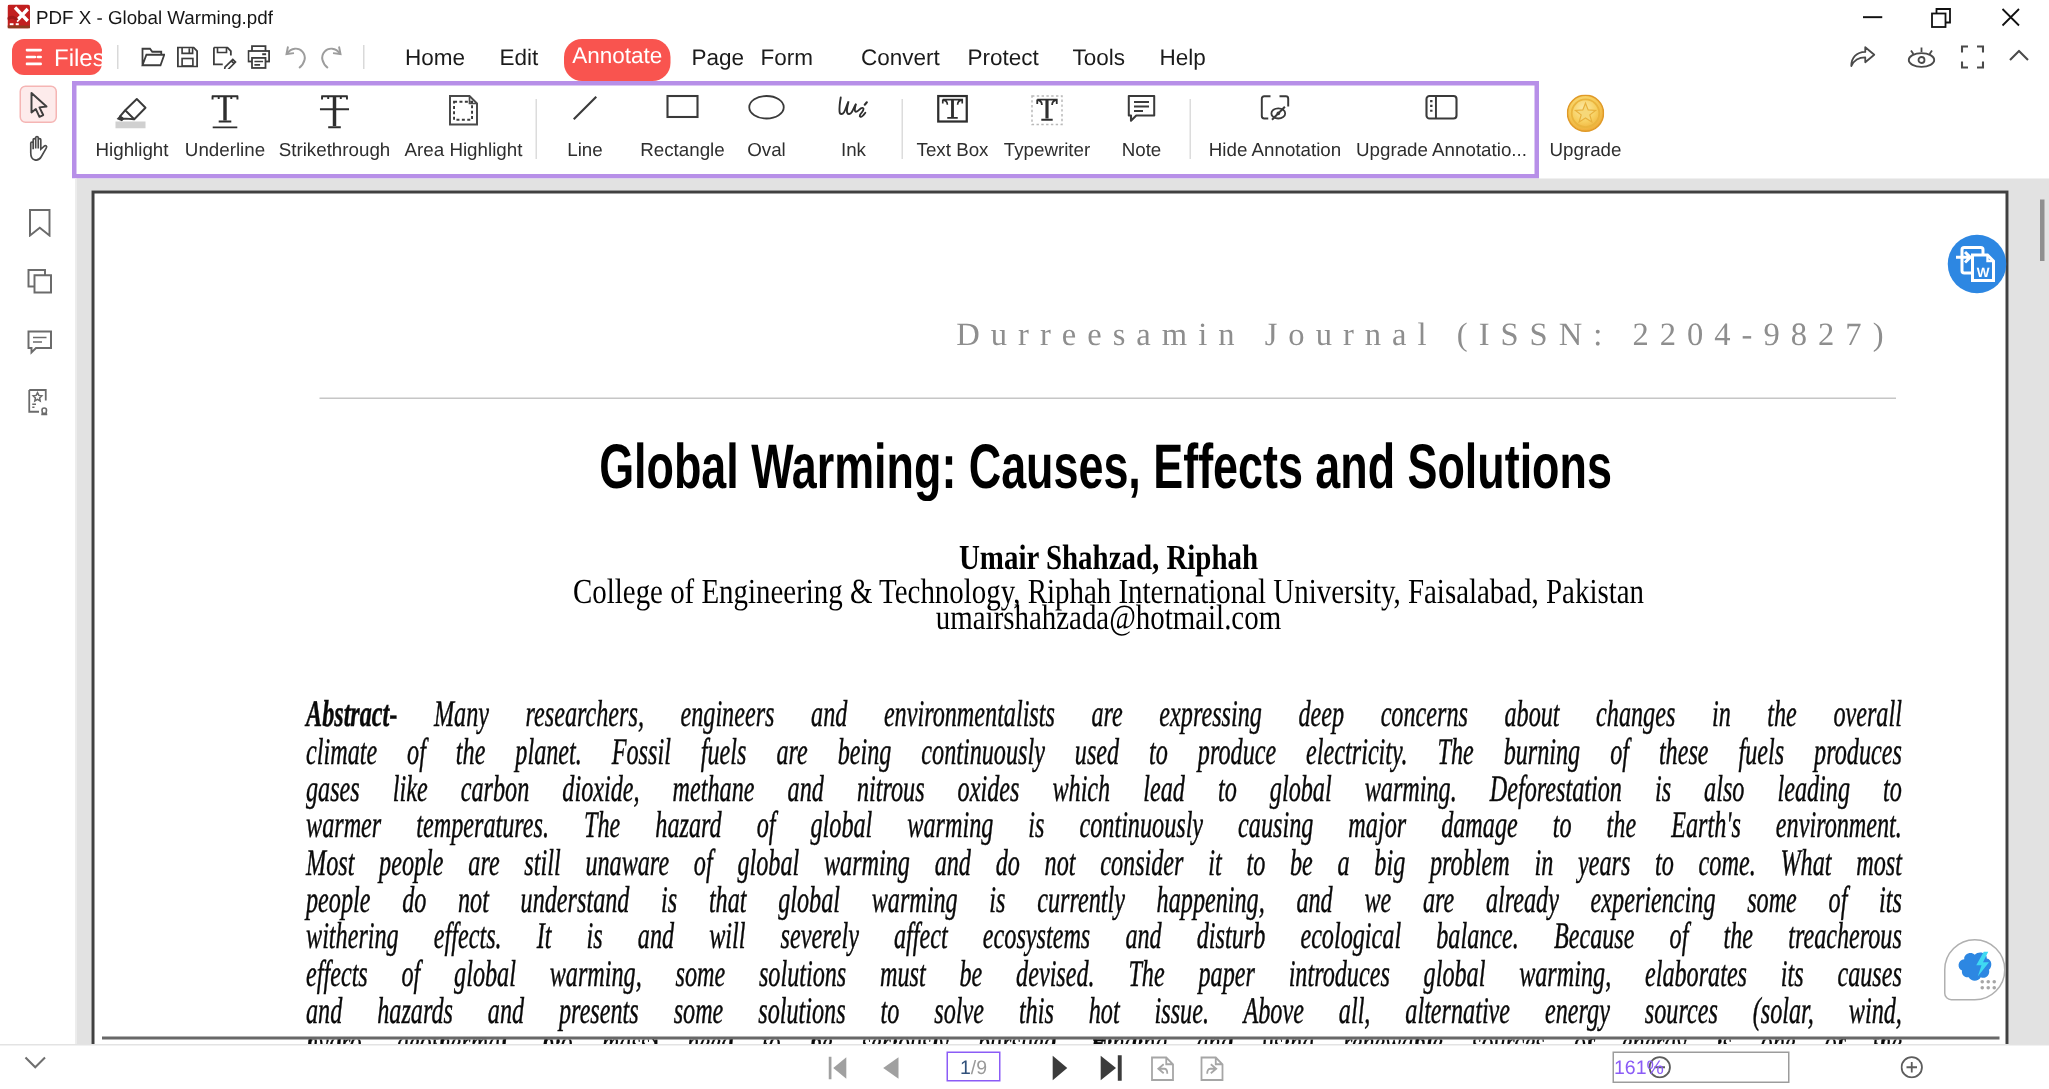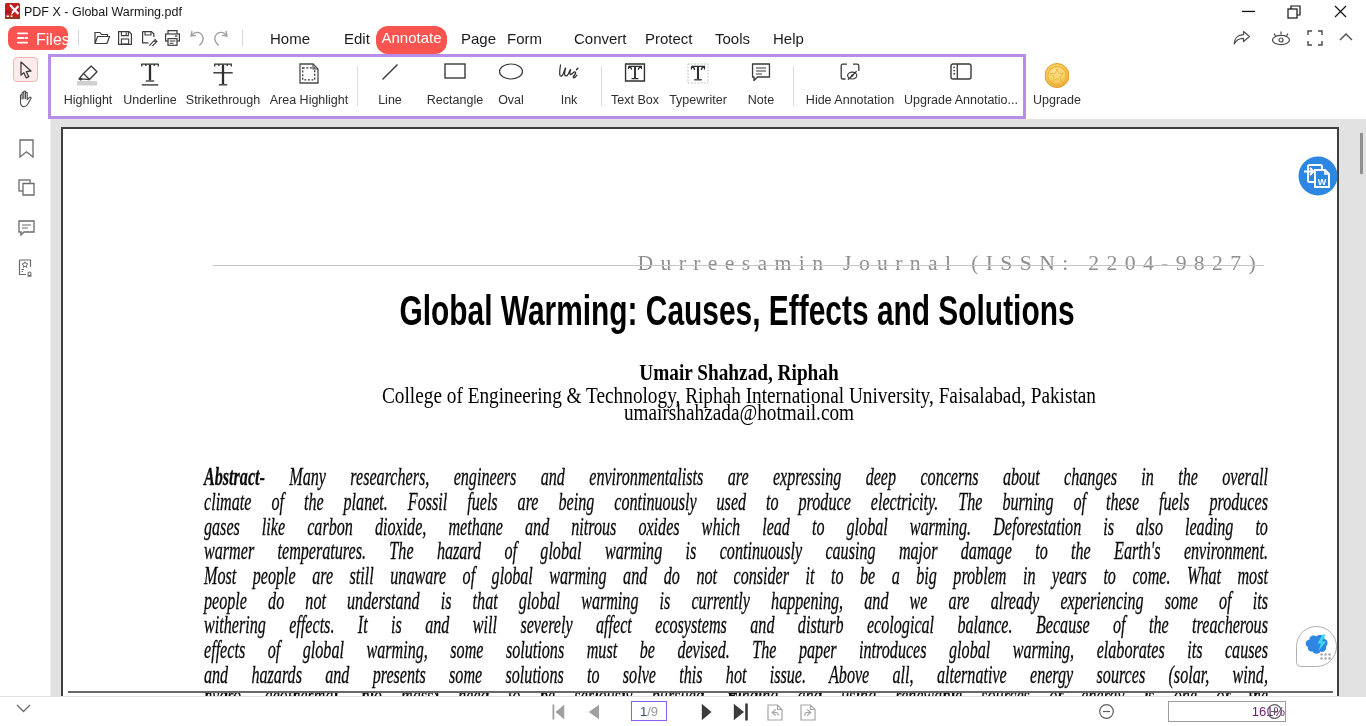--- a/index.html
+++ b/index.html
@@ -33,21 +33,21 @@
 
 #pageclip{position:absolute;left:0;top:0;width:1272px;height:567px;overflow:hidden;}
 .jhead{position:absolute;right:72px;text-align:right;color:#8e8e8e;font-family:"Liberation Serif",serif;font-size:21.7px;line-height:24px;letter-spacing:7.35px;white-space:nowrap;}
 #doctitle{position:absolute;left:141px;width:1066px;text-align:center;font-weight:bold;font-size:42px;line-height:42px;color:#000;white-space:nowrap;transform:scaleX(0.712);}
 .centerline{position:absolute;left:141px;width:1070px;text-align:center;font-family:"Liberation Serif",serif;color:#000;line-height:24px;white-space:nowrap;transform:scaleX(0.82);}
 .jline{position:absolute;left:141px;width:1650px;-webkit-text-stroke:0.3px #0a0a0a;font-family:"Liberation Serif",serif;font-style:italic;font-size:25px;line-height:25px;color:#0a0a0a;height:25px;transform:scaleX(0.6448);transform-origin:0 50%;}
 .jline .in{display:block;text-align:justify;text-align-last:justify;white-space:normal;}
 
 #statusbar{left:0;top:696px;width:1366px;height:30px;background:#fff;border-top:1px solid #e3e3e3;box-sizing:border-box;}
 #pagebox{left:631px;top:701px;width:36px;height:20px;border:1px solid #8b5cf6;box-sizing:border-box;text-align:center;font-size:13px;line-height:19px;color:#3a3a3a;}
-#zoombox{left:1168px;top:701px;width:118px;height:21px;border:1px solid #9c9c9c;box-sizing:border-box;text-align:right;font-size:13px;line-height:19px;color:#701a75;}
+#zoombox{left:1075px;top:701px;width:118px;height:21px;border:1px solid #9c9c9c;box-sizing:border-box;text-align:left;font-size:13px;line-height:19px;color:#8b5cf6;}
 </style></head>
 <body>
 
 <div id="titlebar" class="abs"></div>
 <svg id="appicon" class="abs" viewBox="0 0 15 16">
   <rect x="0" y="0" width="15" height="16" rx="1.5" fill="#c21f1f"></rect>
   <path d="M5 2 L13.5 11 M13.5 3 L6 11" stroke="#fff" stroke-width="2.2" fill="none"></path>
   <path d="M0 10 C2 7.5 5 8.5 6.5 10.5" stroke="#a21818" stroke-width="2" fill="none"></path>
   <rect x="1.5" y="12.5" width="2.5" height="1.4" fill="#fff"></rect>
     <rect x="5.5" y="12.5" width="2" height="1.4" fill="#fff"></rect>
@@ -102,21 +102,21 @@
     <path d="M2 1 L1 6 L6 5.4" fill="none" stroke="#9d9d9d" stroke-width="1.3"></path>
     <path d="M1.6 5.6 C4 1.8 9 1.4 11.6 4.4 C14.4 7.6 13.4 12 9.4 15.4" fill="none" stroke="#9d9d9d" stroke-width="1.3"></path>
   </svg>
 
 <svg class="abs" style="left:213px;top:30px" width="15" height="16" viewBox="0 0 15 16">
     <path d="M13 1 L14 6 L9 5.4" fill="none" stroke="#9d9d9d" stroke-width="1.3"></path>
     <path d="M13.4 5.6 C11 1.8 6 1.4 3.4 4.4 C0.6 7.6 1.6 12 5.6 15.4" fill="none" stroke="#9d9d9d" stroke-width="1.3"></path>
   </svg>
 <div class="vsep abs" style="left:242px;top:30px;height:16px;"></div>
 <div class="menuitem abs" style="left:270px;">Home</div>
-<div class="menuitem abs" style="left:344px;">Edit</div>
+<div class="menuitem abs" style="left:333px;">Edit</div>
 <div id="annpill" class="abs">Annotate</div>
 <div class="menuitem abs" style="left:461px;">Page</div>
 <div class="menuitem abs" style="left:507px;">Form</div>
 <div class="menuitem abs" style="left:574px;">Convert</div>
 <div class="menuitem abs" style="left:645px;">Protect</div>
 <div class="menuitem abs" style="left:715px;">Tools</div>
 <div class="menuitem abs" style="left:773px;">Help</div>
 
 <svg class="abs" style="left:1233px;top:30px" width="18" height="16" viewBox="0 0 18 16">
     <path d="M10.5 1.5 L16.5 6.5 L10.5 11.5 V8.3 C5.5 8.3 2.8 10.6 1.2 14 C1.2 8.5 4.6 4.8 10.5 4.6 Z" fill="none" stroke="#4a4a4a" stroke-width="1.2" stroke-linejoin="round"></path>
@@ -281,21 +281,21 @@
     <path d="M1.5 1 H12.5 V8 M8 15.5 H1.5 V1" fill="none" stroke="#6b6b6b" stroke-width="1.2"></path>
     <path d="M7 2.8 L7.9 4.6 L9.9 4.9 L8.4 6.3 L8.8 8.3 L7 7.3 L5.2 8.3 L5.6 6.3 L4.1 4.9 L6.1 4.6 Z" fill="none" stroke="#6b6b6b" stroke-width="1"></path>
     <path d="M3.5 10.5 H6 M3.5 12.5 H5" stroke="#6b6b6b" stroke-width="1"></path>
     <path d="M10 14.5 C10 12.5 13 12.5 13 14.5 L12.7 16.5 H10.3 Z" fill="none" stroke="#6b6b6b" stroke-width="1.1"></path>
     <path d="M9.5 17.2 H13.5" stroke="#6b6b6b" stroke-width="1.1"></path>
   </svg>
 
 <div id="canvas" class="abs">
   <div id="page">
     <div id="pageclip">
-      <div class="jhead" style="top:82px;margin-top:40px;">Durreesamin Journal (ISSN: 2204-9827)</div>
+      <div class="jhead" style="top:82px;">Durreesamin Journal (ISSN: 2204-9827)</div>
       <div style="position:absolute;left:150px;top:136px;width:1051px;height:1px;background:#c6c6c6;"></div>
       <div id="doctitle" style="top:161px;">Global Warming: Causes, Effects and Solutions</div>
       <div class="centerline" style="top:230.6px;font-weight:bold;font-size:23.5px;">Umair Shahzad, Riphah</div>
       <div class="centerline" style="top:253.6px;font-size:23.5px;">College of Engineering &amp; Technology, Riphah International University, Faisalabad, Pakistan</div>
       <div class="centerline" style="top:271px;font-size:23.5px;">umairshahzada@hotmail.com</div>
       <div id="abslines">
           <div class="jline" style="top: 335.2px;">
             <span class="in"><b>Abstract</b>- Many researchers, engineers and environmentalists are expressing deep concerns about changes in the overall</span>
           </div>
           <div class="jline" style="top: 359.9px;">

